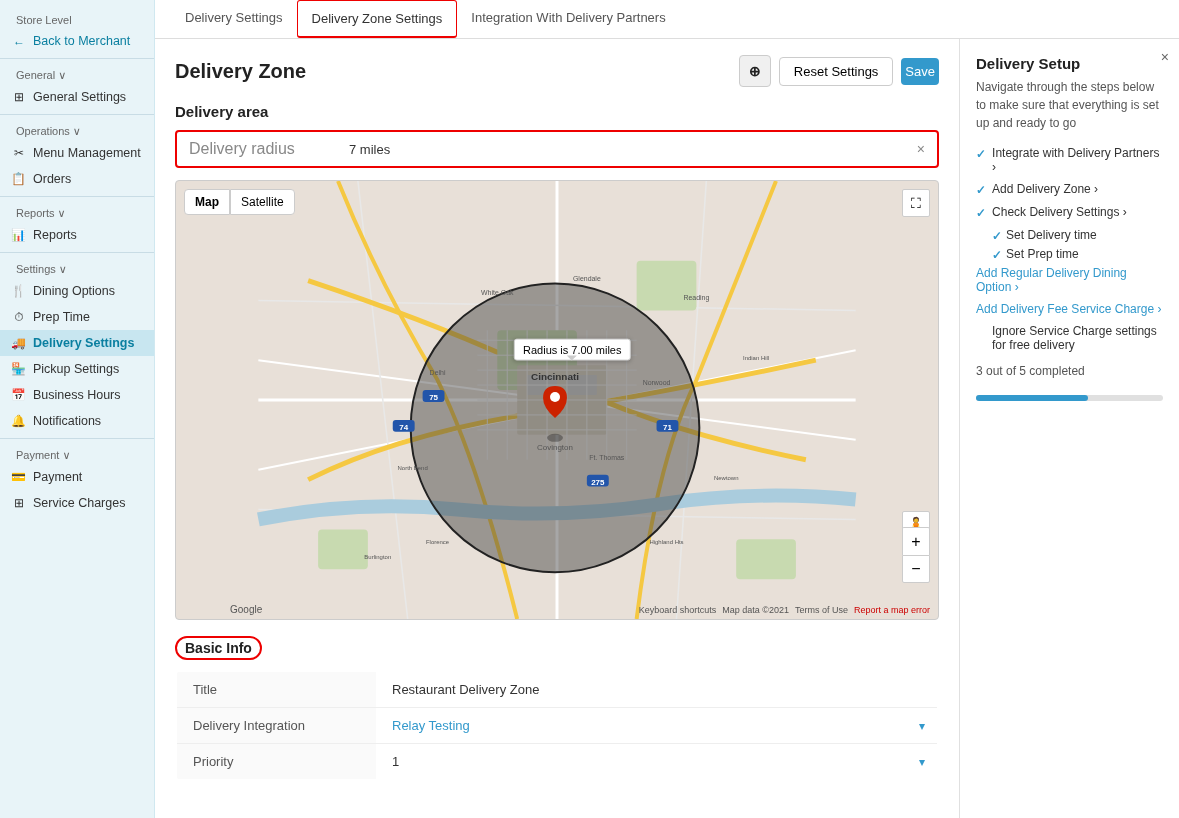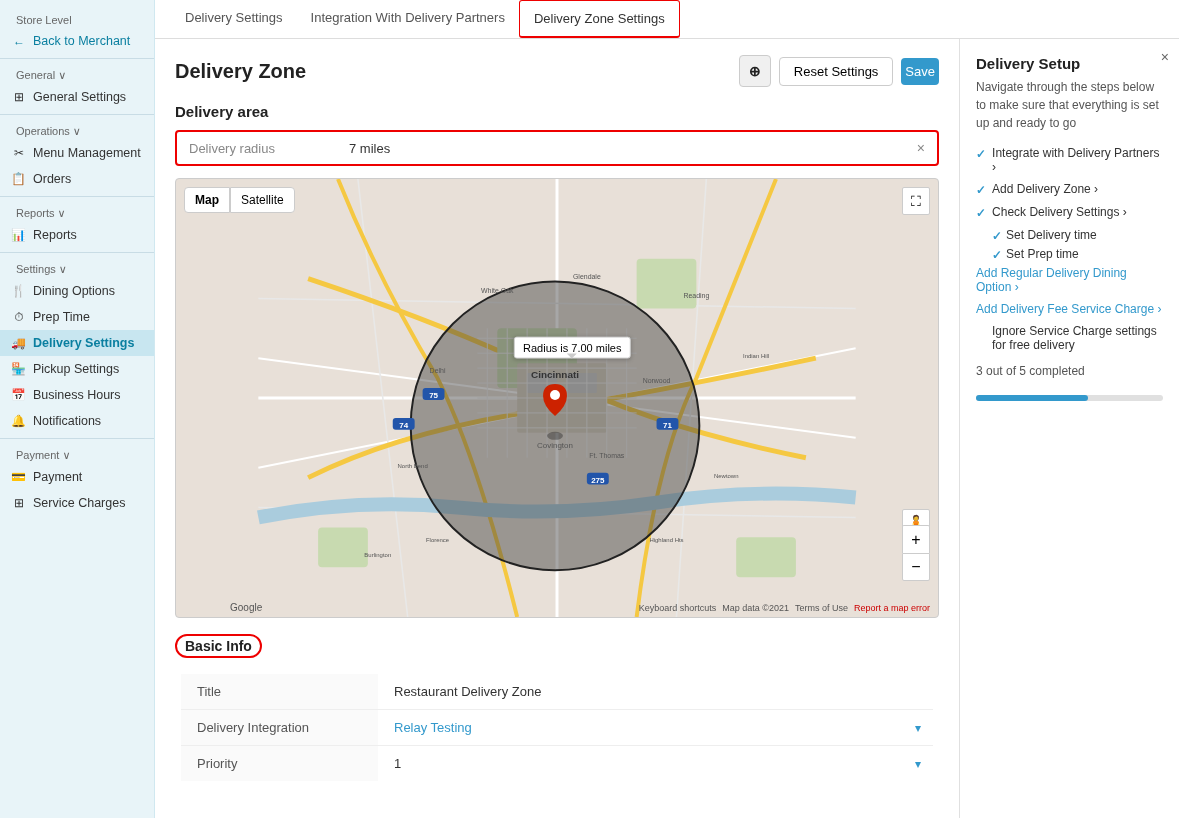--- a/index.html
+++ b/index.html
@@ -30,21 +30,21 @@
     
     .page-title { font-size: 20px; font-weight: 700; color: #222; margin-bottom: 16px; display: flex; align-items: center; justify-content: space-between; }
     .page-title-actions { display: flex; gap: 8px; align-items: center; }
     .btn-settings-icon { background: #f0f0f0; border: 1px solid #ccc; border-radius: 4px; width: 32px; height: 32px; display: flex; align-items: center; justify-content: center; cursor: pointer; }
     .btn-reset { background: #fff; border: 1px solid #ccc; border-radius: 4px; padding: 6px 14px; cursor: pointer; font-size: 13px; }
     .btn-save { background: #3399cc; border: none; border-radius: 4px; padding: 6px 4px; cursor: pointer; font-size: 13px; color: #fff; font-weight: 500; }
 
     
     .section-title { font-size: 15px; font-weight: 600; color: #222; margin-bottom: 10px; }
     .delivery-radius-row { display: flex; align-items: center; border: 2px solid #e00; border-radius: 4px; padding: 8px 12px; margin-bottom: 12px; background: #fff; }
-    .delivery-radius-label { color: #888; font-size: 13px; width: 160px; }
+    .delivery-radius-label { color: #888; font-size: 16px; width: 160px; }
     .delivery-radius-value { flex: 1; color: #333; font-size: 13px; }
     .delivery-radius-clear { color: #888; cursor: pointer; font-size: 14px; }
 
     
     .map-container { position: relative; border: 1px solid #ccc; border-radius: 4px; overflow: hidden; height: 440px; background: #e8e0d8; }
     .map-controls { position: absolute; top: 8px; left: 8px; z-index: 10; display: flex; gap: 0; }
     .map-tab { background: #fff; border: 1px solid #ccc; padding: 5px 10px; cursor: pointer; font-size: 12px; }
     .map-tab:first-child { border-radius: 4px 0 0 4px; }
     .map-tab:last-child { border-radius: 0 4px 4px 0; }
     .map-tab.active { font-weight: 600; background: #fff; }
@@ -61,21 +61,21 @@
 
     
     .map-svg { width: 100%; height: 100%; position: absolute; top: 0; left: 0; }
 
     
     .radius-tooltip { position: absolute; top: 42%; left: 52%; transform: translateX(-50%) translateY(-120%); background: #fff; border: 1px solid #ccc; border-radius: 3px; padding: 4px 8px; font-size: 11px; white-space: nowrap; z-index: 20; box-shadow: 0 1px 4px rgba(0,0,0,0.2); }
     .radius-tooltip::after { content: ''; position: absolute; bottom: -6px; left: 50%; transform: translateX(-50%); border: 5px solid transparent; border-top-color: #ccc; }
 
     
     .basic-info-title { font-size: 14px; font-weight: 700; color: #222; margin: 16px 0 10px; border: 2px solid #e00; display: inline-block; padding: 2px 8px; border-radius: 12px; }
-    .info-table { width: 100%; border-collapse: collapse; border: 6px solid #0f172a; border-radius: 4px; overflow: hidden; }
+    .info-table { width: 100%; border-collapse: collapse; border: 2px solid #0f172a; border-radius: 4px; overflow: hidden; }
     .info-table tr { border-bottom: 1px solid #eee; }
     .info-table td { padding: 10px 16px; font-size: 13px; }
     .info-table td:first-child { width: 200px; color: #555; background: #fafafa; font-weight: 500; }
     .info-table td:last-child { color: #333; position: relative; }
     .dropdown-arrow { position: absolute; right: 12px; top: 50%; transform: translateY(-50%); color: #3399cc; font-size: 12px; }
     .dropdown-value { color: #3399cc; }
 
     
     .right-panel { width: 220px; background: #fff; border-left: 1px solid #e0e0e0; padding: 16px; overflow-y: auto; flex-shrink: 0; position: relative; }
     .panel-close { position: absolute; top: 10px; right: 10px; cursor: pointer; color: #666; font-size: 14px; }
@@ -157,22 +157,22 @@
   <div class="sidebar-item">
     <span class="sidebar-icon">⊞</span>
     <span>Service Charges</span>
   </div>
 </div>
 
 <div class="main">
 
   <div class="tab-bar">
     <div class="tab">Delivery Settings</div>
+    <div class="tab active tab-outline">Delivery Zone Settings</div>
     <div class="tab">Integration With Delivery Partners</div>
-    <div class="tab active tab-outline">Delivery Zone Settings</div>
   </div>
 
   <div class="content-area">
     <div class="content-main">
 
       
       <div class="page-title">
         <span>Delivery Zone</span>
         <div class="page-title-actions">
           <div class="btn-settings-icon">

